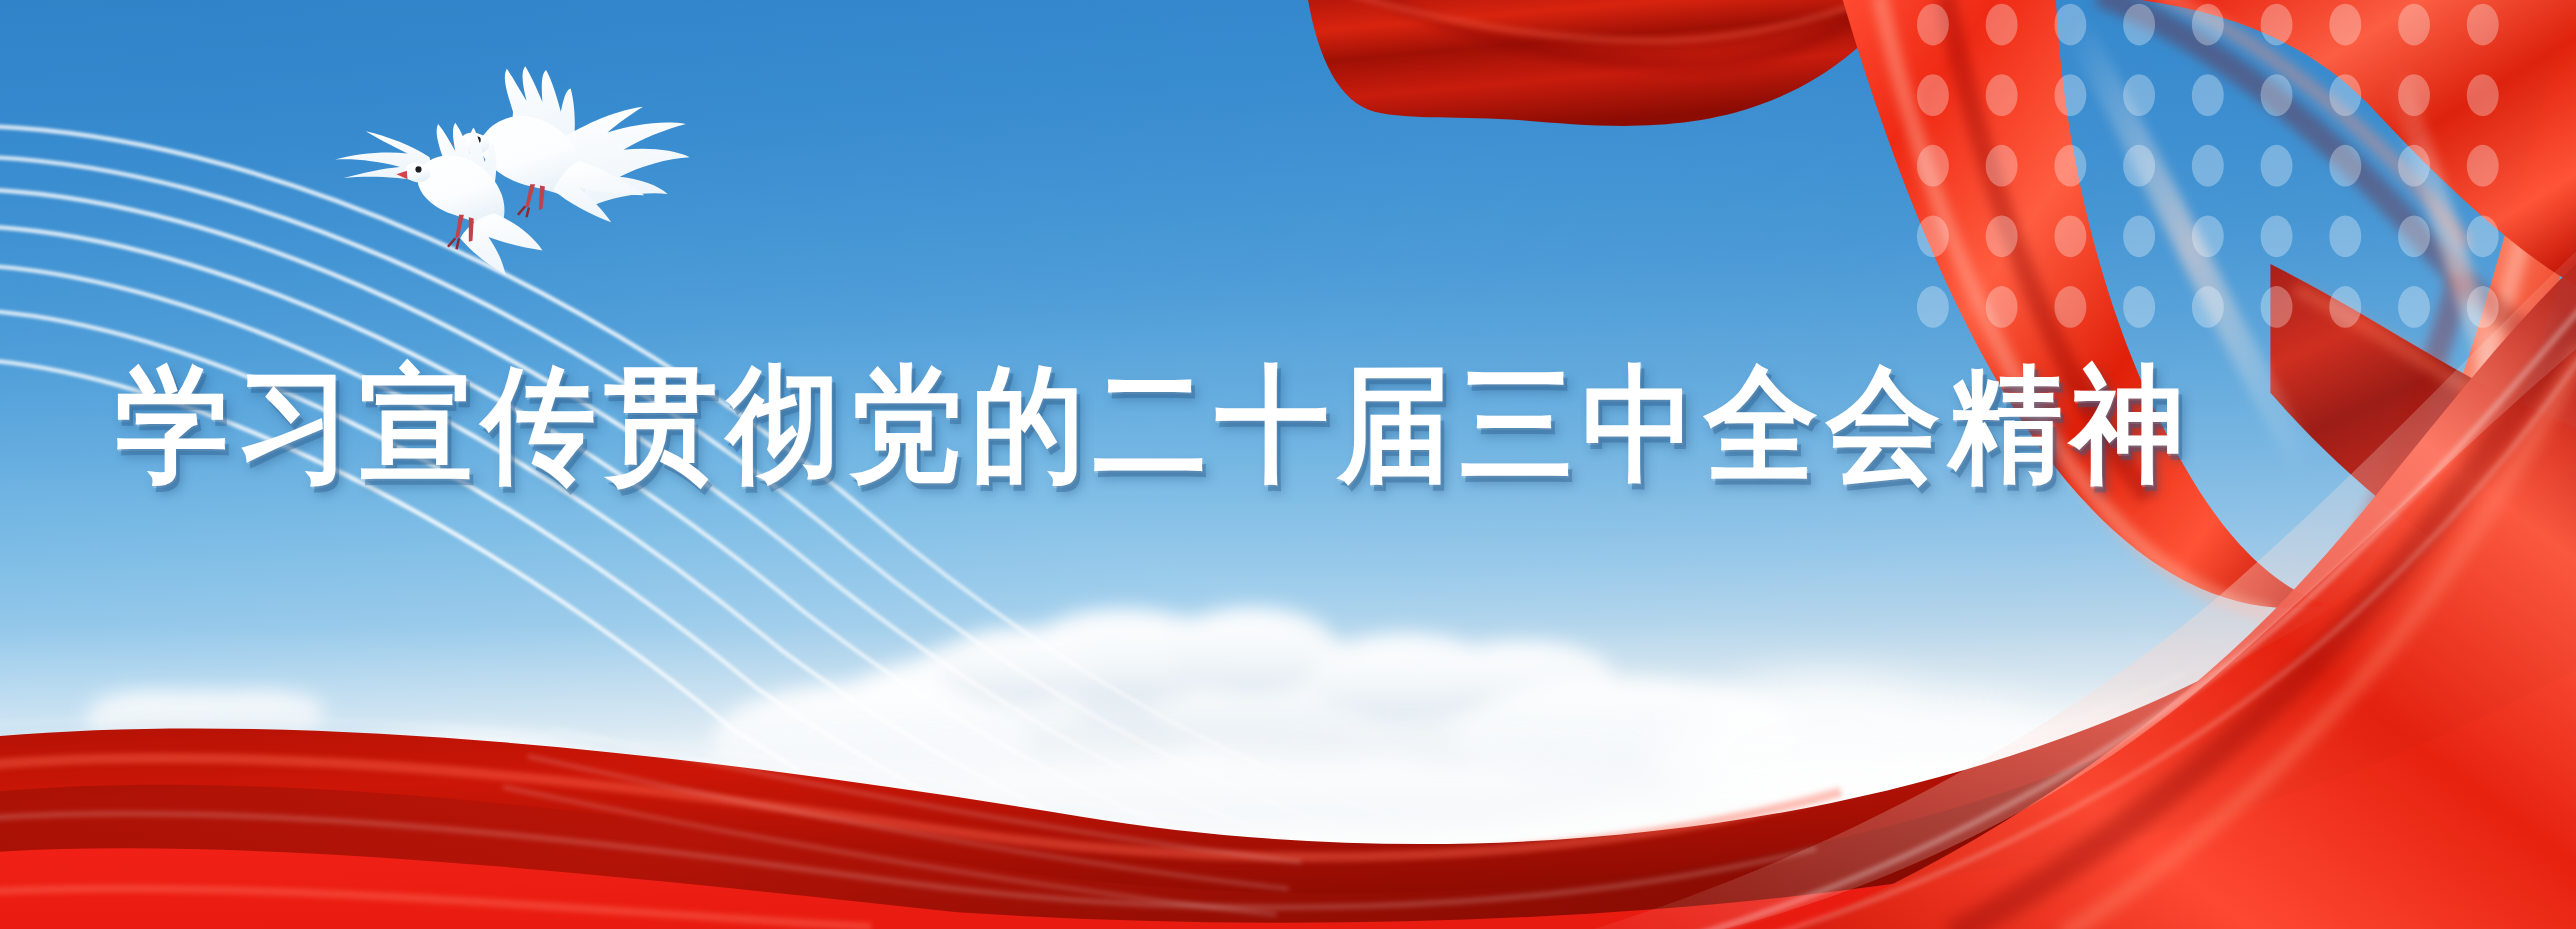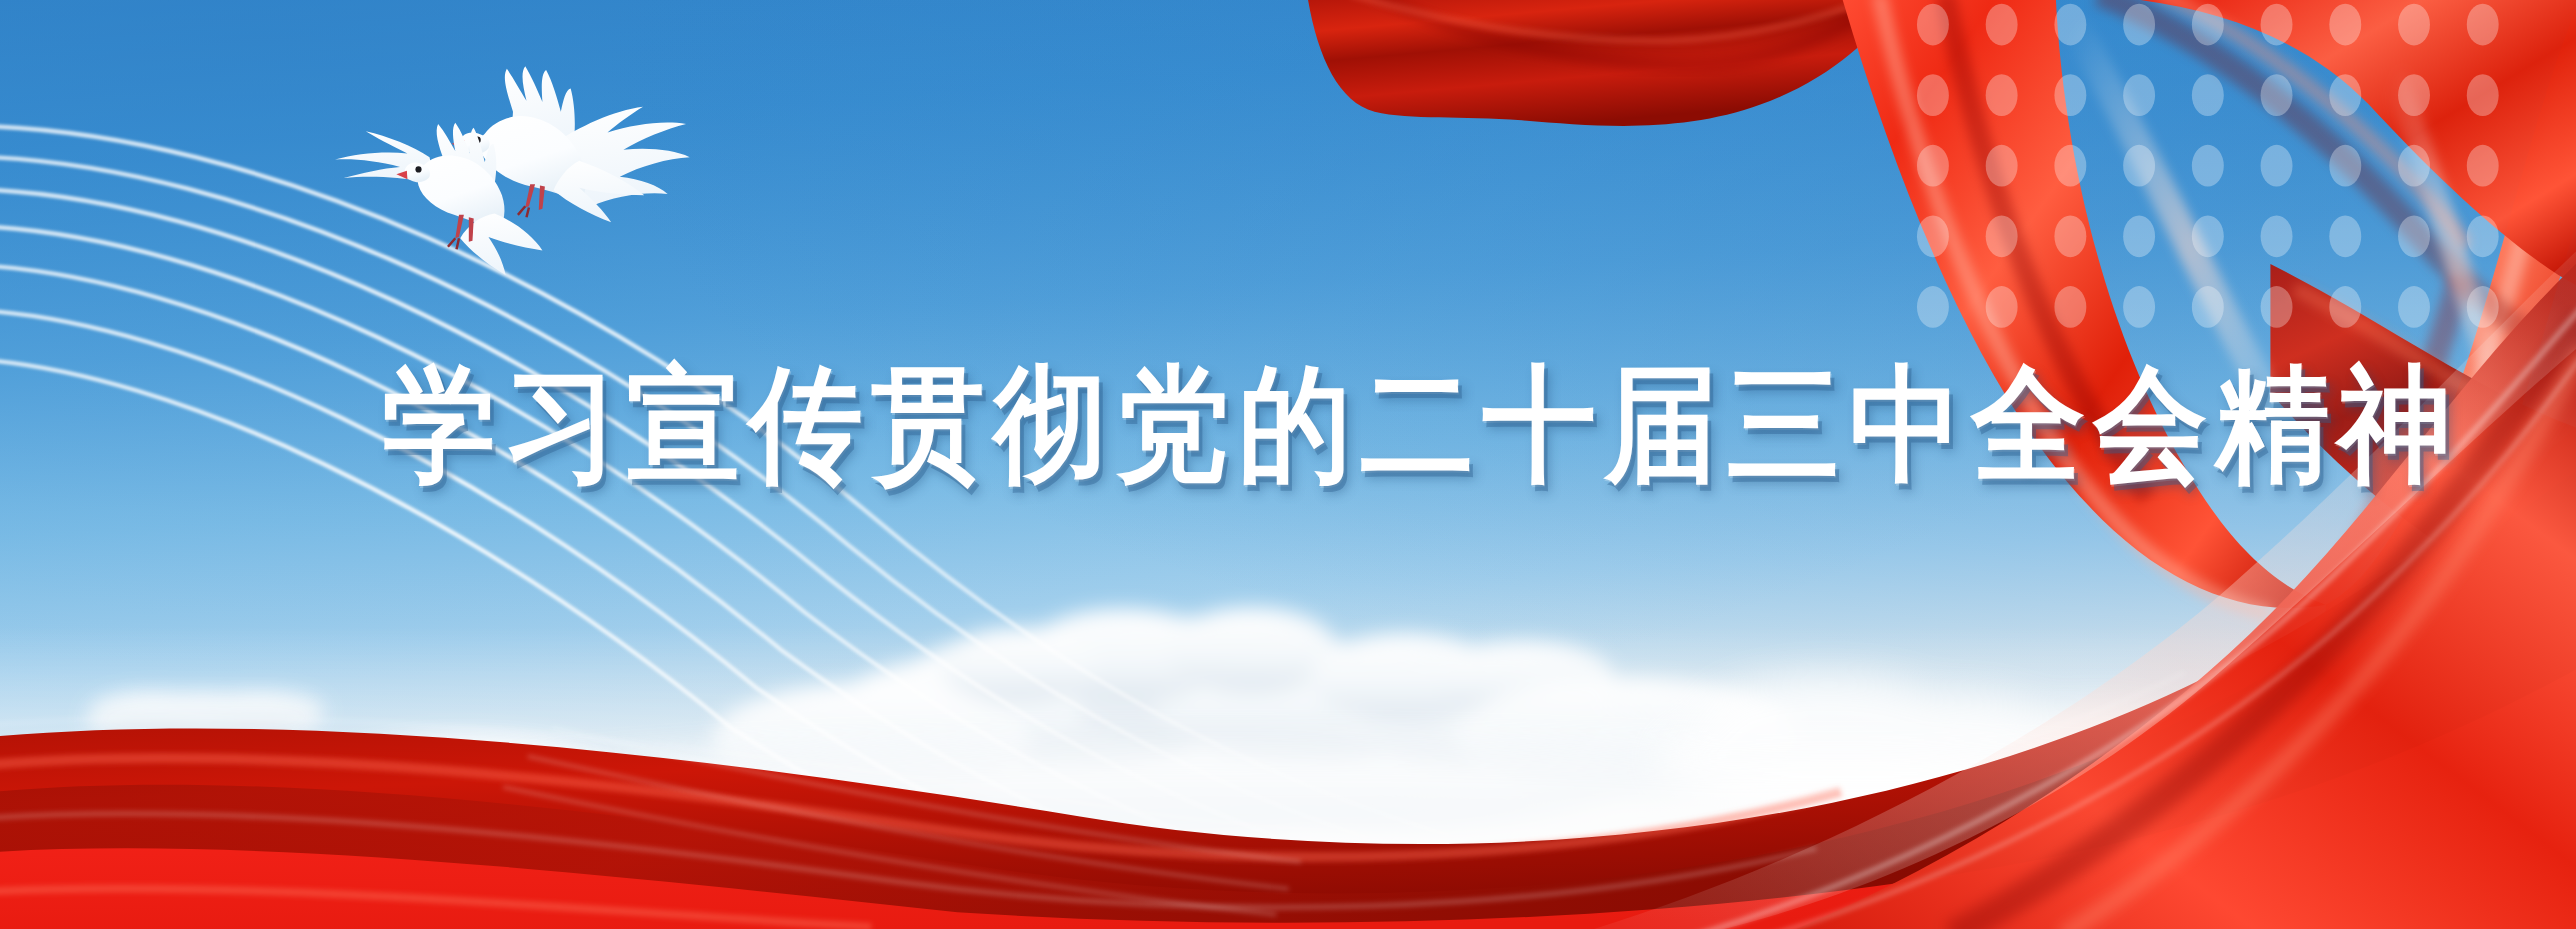--- a/index.html
+++ b/index.html
@@ -11,21 +11,21 @@
     background:#3a90d4;
   }
   .layer{position:absolute;inset:0;}
   svg.layer{display:block;width:100%;height:100%;}
 
   
   #title-wrap{
     position:absolute;
     left:0;right:0;
     top:363px;
-    text-align:right;
+    text-align:left;
     z-index:40;
     pointer-events:none;
   }
   #banner-title{
     display:inline-block;
     margin:0;
     font-family:"Liberation Serif","DejaVu Serif",serif;
     font-weight:700;
     font-size:126px;
     line-height:1.0;

